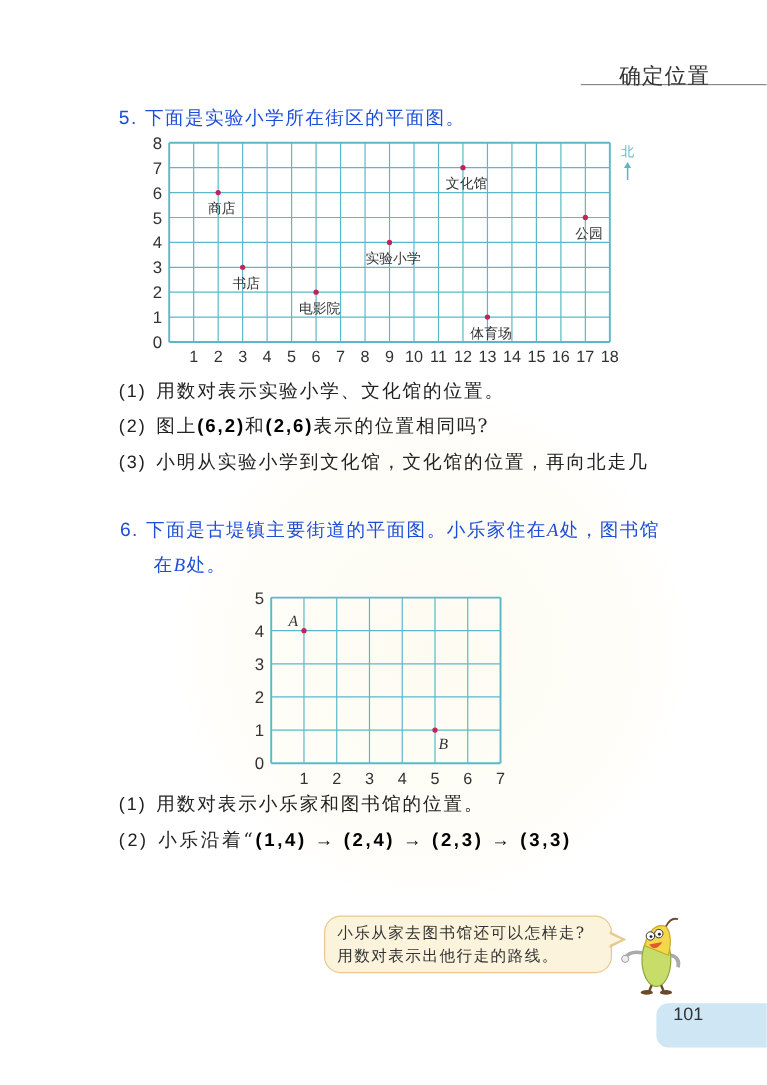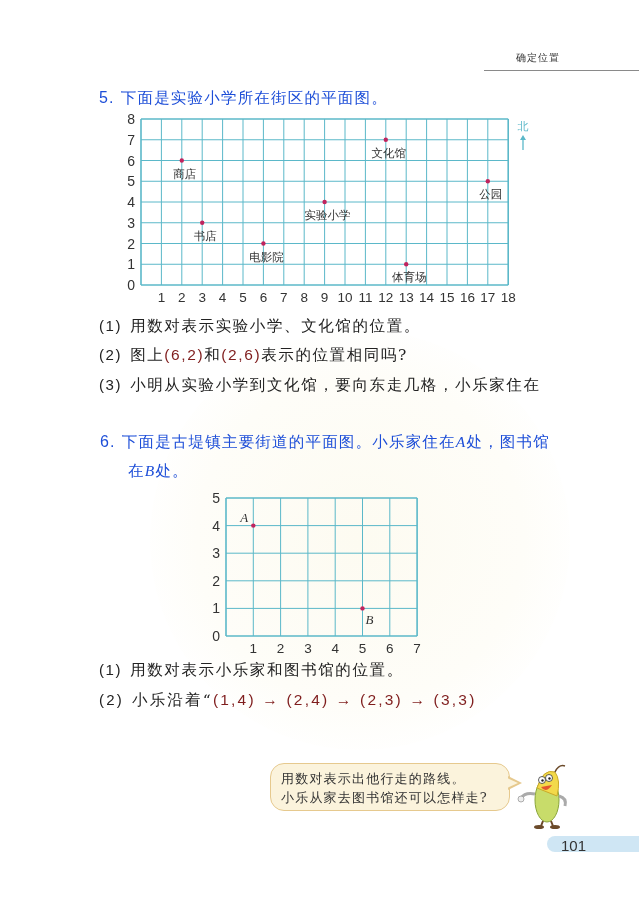--- a/index.html
+++ b/index.html
@@ -1,36 +1,36 @@
 <!DOCTYPE html>
 <html><head>
 <meta charset="utf-8">
 <style>
   * { box-sizing: border-box; margin: 0; padding: 0; }
   html, body { width: 639px; height: 904px; background: #ffffff; overflow: hidden; }
   body { position: relative; font-family: "DejaVu Serif", "Liberation Serif", serif; color: #2a2a2a; }
   .bg-glow { position: absolute; left: 150px; top: 330px; width: 420px; height: 420px; border-radius: 50%;
     background: radial-gradient(circle, #fdfbf1 0%, #fefdf8 55%, #ffffff 75%); }
   .header { position: absolute; left: 484px; top: 51px; width: 155px; height: 20px; border-bottom: 1.5px solid #8a8a8a; }
-  .header span { position: absolute; left: 32px; top: 0; font-size: 10px; letter-spacing: 1px; color: #333; }
+  .header span { position: absolute; left: 32px; top: 0; font-size: 18px; letter-spacing: 1px; color: #333; }
   .q-title { position: absolute; font-size: 15.5px; letter-spacing: 1.2px; color: #1d4ed8; white-space: nowrap; }
   .q-num { font-family: "Liberation Sans", sans-serif; font-size: 16px; margin-right: 6px; }
   .sub { position: absolute; font-size: 15.5px; letter-spacing: 1.6px; color: #222; white-space: nowrap; }
   .sub .idx { font-family: "Liberation Sans", sans-serif; font-size: 15px; margin-right: 8px; }
   .sub .cont { display: block; padding-left: 46px; margin-top: 5px; }
-  .pk { color: #7f1d1d; font-family: "Liberation Sans", sans-serif; }
+  .pk { color: #000000; font-family: "Liberation Sans", sans-serif; font-weight: bold; }
   .ital { font-style: italic; font-family: "Liberation Serif", serif; }
   svg text { font-family: "Liberation Sans", sans-serif; }
   .bubble { position: absolute; left: 270px; top: 763px; width: 240px; height: 48px; background: #fbf3dc;
     border: 1.5px solid #e6c98e; border-radius: 14px; padding: 5px 10px; font-size: 13px; line-height: 19px; letter-spacing: 1.2px; color: #333; }
   .bubble-tail { position: absolute; left: 508px; top: 776px; width: 0; height: 0;
     border-top: 7px solid transparent; border-bottom: 7px solid transparent; border-left: 14px solid #e6c98e; }
   .bubble-tail::after { content: ""; position: absolute; left: -15px; top: -5px;
     border-top: 5px solid transparent; border-bottom: 5px solid transparent; border-left: 11px solid #fbf3dc; }
-  .page-tab { position: absolute; left: 547px; top: 836px; width: 92px; height: 16px; background: #cfe6f4;
+  .page-tab { position: absolute; left: 547px; top: 836px; width: 92px; height: 37px; background: #cfe6f4;
     border-radius: 10px 0 0 10px; }
   .page-tab span { position: absolute; left: 14px; top: 1px; font-family: "Liberation Sans", sans-serif; font-size: 15px; color: #333; }
 </style>
 </head>
 <body>
 
 <div class="bg-glow"></div>
 
 <div class="header">
   <span>确定位置</span>
@@ -115,21 +115,21 @@
     <path d="M520 140 L523 135 L526 140 Z" fill="#5bb8c9"></path>
   </svg>
 
 <div class="sub" style="left:99px; top:316px;">
   <span class="idx">(1)</span><span>用数对表示实验小学、文化馆的位置。</span>
 </div>
 <div class="sub" style="left:99px; top:345px;">
   <span class="idx">(2)</span><span>图上</span><span class="pk">(6,2)</span><span>和</span><span class="pk">(2,6)</span><span>表示的位置相同吗?</span>
 </div>
 <div class="sub" style="left:99px; top:375px;">
-  <span class="idx">(3)</span><span>小明从实验小学到文化馆，要向东走几格，小乐家住在</span>
+  <span class="idx">(3)</span><span>小明从实验小学到文化馆，文化馆的位置，再向北走几</span>
 </div>
 
 <div class="q-title" style="left:100px; top:432px;">
   <span class="q-num">6.</span><span>下面是古堤镇主要街道的平面图。小乐家住在</span><span class="ital">A</span><span>处，图书馆</span>
 </div>
 <div class="q-title" style="left:128px; top:461px;">
   <span>在</span><span class="ital">B</span><span>处。</span>
 </div>
 
 <svg id="chart2" style="position:absolute;left:0;top:480px;" width="639" height="180">
@@ -167,22 +167,22 @@
   </svg>
 
 <div class="sub" style="left:99px; top:660px;">
   <span class="idx">(1)</span><span>用数对表示小乐家和图书馆的位置。</span>
 </div>
 <div class="sub" style="left:99px; top:690px; letter-spacing:2.2px;">
   <span class="idx">(2)</span><span>小乐沿着“</span><span id="route1" class="pk">(1,4) → (2,4) → (2,3) → (3,3)</span>
 </div>
 
 <div class="bubble">
+  <div>小乐从家去图书馆还可以怎样走?</div>
   <div>用数对表示出他行走的路线。</div>
-  <div>小乐从家去图书馆还可以怎样走?</div>
 </div>
 <div class="bubble-tail"></div>
 
 <svg style="position:absolute;left:515px;top:758px;" width="60" height="72" viewBox="0 0 60 72">
   <ellipse cx="32" cy="42" rx="12" ry="22" fill="#c8dc6a" stroke="#8aa53a" stroke-width="1"></ellipse>
   <path d="M22 30 Q28 10 40 14 Q46 22 42 38 Z" fill="#f3d94a" stroke="#caa92a" stroke-width="1"></path>
   <path d="M40 14 Q44 6 50 8" stroke="#6b4a2a" stroke-width="1.5" fill="none"></path>
   <circle cx="27" cy="22" r="3.5" fill="#fff" stroke="#333" stroke-width="0.8"></circle>
   <circle cx="34" cy="20" r="3.5" fill="#fff" stroke="#333" stroke-width="0.8"></circle>
   <circle cx="27.5" cy="22.5" r="1.2" fill="#222"></circle>

